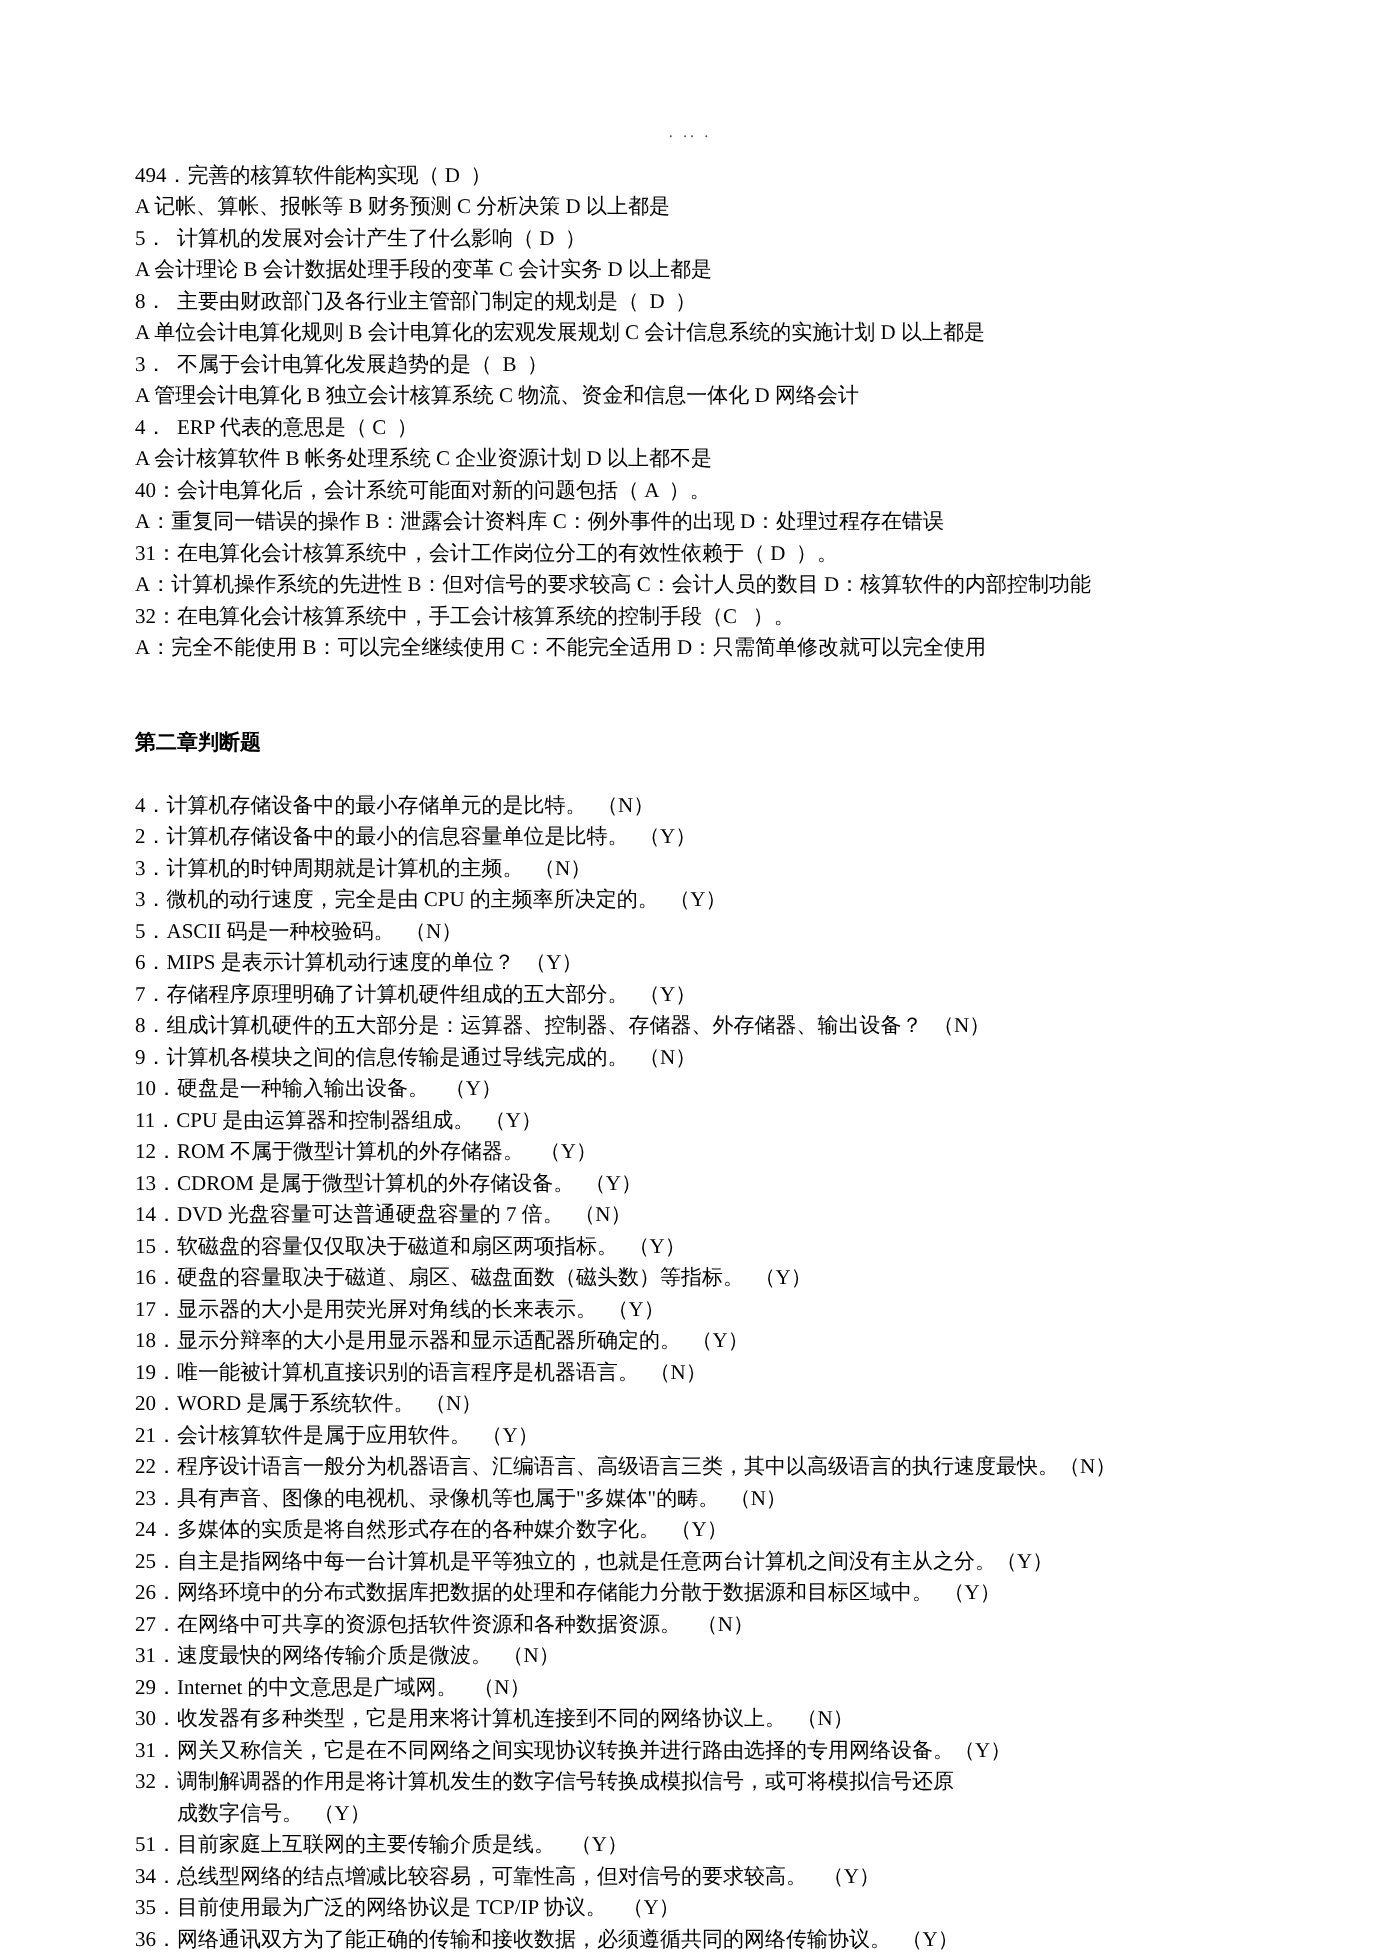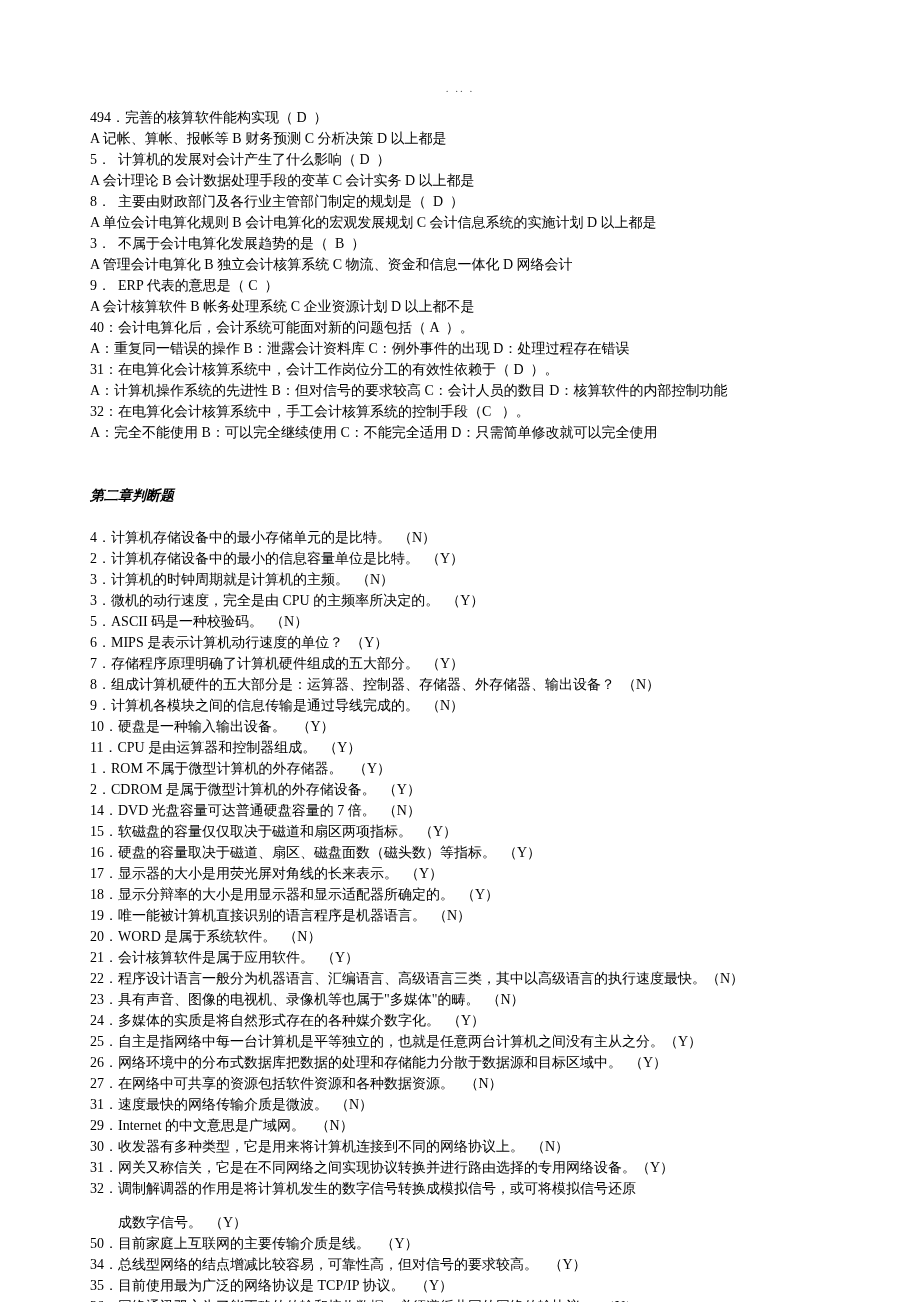--- a/index.html
+++ b/index.html
@@ -12,54 +12,52 @@
     padding: 80px 90px 40px 90px;
     width: 920px;
     box-sizing: border-box;
   }
   .line {
     margin: 0;
     white-space: pre-wrap;
   }
   .bold {
     font-weight: bold;
-    font-style: italic;
   }
   .spacer {
     height: 21px;
   }
   .bigspacer {
     height: 42px;
   }
   .top-dots {
     text-align: center;
     font-size: 11px;
     color: #555;
     margin-bottom: 10px;
     letter-spacing: 2px;
   }
   .indent {
     padding-left: 28px;
-    margin-top: 13px;
   }
 </style>
 </head>
 <body>
 
 <div class="top-dots">.                  ..              .</div>
 
 <p class="line">494．完善的核算软件能构实现（ D  ）</p>
 <p class="line">A 记帐、算帐、报帐等 B 财务预测 C 分析决策 D 以上都是</p>
 <p class="line">5．  计算机的发展对会计产生了什么影响（ D  ）</p>
 <p class="line">A 会计理论 B 会计数据处理手段的变革 C 会计实务 D 以上都是</p>
 <p class="line">8．  主要由财政部门及各行业主管部门制定的规划是（  D  ）</p>
 <p class="line">A 单位会计电算化规则 B 会计电算化的宏观发展规划 C 会计信息系统的实施计划 D 以上都是</p>
 <p class="line">3．  不属于会计电算化发展趋势的是（  B  ）</p>
 <p class="line">A 管理会计电算化 B 独立会计核算系统 C 物流、资金和信息一体化 D 网络会计</p>
-<p class="line">9．  ERP 代表的意思是（ C  ）</p>
+<p class="line">4．  ERP 代表的意思是（ C  ）</p>
 <p class="line">A 会计核算软件 B 帐务处理系统 C 企业资源计划 D 以上都不是</p>
 <p class="line">40：会计电算化后，会计系统可能面对新的问题包括（ A  ）。</p>
 <p class="line">A：重复同一错误的操作 B：泄露会计资料库 C：例外事件的出现 D：处理过程存在错误</p>
 <p class="line">31：在电算化会计核算系统中，会计工作岗位分工的有效性依赖于（ D  ）。</p>
 <p class="line">A：计算机操作系统的先进性 B：但对信号的要求较高 C：会计人员的数目 D：核算软件的内部控制功能</p>
 <p class="line">32：在电算化会计核算系统中，手工会计核算系统的控制手段（C   ）。</p>
 <p class="line">A：完全不能使用 B：可以完全继续使用 C：不能完全适用 D：只需简单修改就可以完全使用</p>
 
 <div class="bigspacer"></div>
 
@@ -71,38 +69,38 @@
 <p class="line">2．计算机存储设备中的最小的信息容量单位是比特。  （Y）</p>
 <p class="line">3．计算机的时钟周期就是计算机的主频。  （N）</p>
 <p class="line">3．微机的动行速度，完全是由 CPU 的主频率所决定的。  （Y）</p>
 <p class="line">5．ASCII 码是一种校验码。  （N）</p>
 <p class="line">6．MIPS 是表示计算机动行速度的单位？  （Y）</p>
 <p class="line">7．存储程序原理明确了计算机硬件组成的五大部分。  （Y）</p>
 <p class="line">8．组成计算机硬件的五大部分是：运算器、控制器、存储器、外存储器、输出设备？  （N）</p>
 <p class="line">9．计算机各模块之间的信息传输是通过导线完成的。  （N）</p>
 <p class="line">10．硬盘是一种输入输出设备。   （Y）</p>
 <p class="line">11．CPU 是由运算器和控制器组成。  （Y）</p>
-<p class="line">1．ROM 不属于微型计算机的外存储器。   （Y）</p>
-<p class="line">2．CDROM 是属于微型计算机的外存储设备。  （Y）</p>
+<p class="line">12．ROM 不属于微型计算机的外存储器。   （Y）</p>
+<p class="line">13．CDROM 是属于微型计算机的外存储设备。  （Y）</p>
 <p class="line">14．DVD 光盘容量可达普通硬盘容量的 7 倍。  （N）</p>
 <p class="line">15．软磁盘的容量仅仅取决于磁道和扇区两项指标。  （Y）</p>
 <p class="line">16．硬盘的容量取决于磁道、扇区、磁盘面数（磁头数）等指标。  （Y）</p>
 <p class="line">17．显示器的大小是用荧光屏对角线的长来表示。  （Y）</p>
 <p class="line">18．显示分辩率的大小是用显示器和显示适配器所确定的。  （Y）</p>
 <p class="line">19．唯一能被计算机直接识别的语言程序是机器语言。  （N）</p>
 <p class="line">20．WORD 是属于系统软件。  （N）</p>
 <p class="line">21．会计核算软件是属于应用软件。  （Y）</p>
 <p class="line">22．程序设计语言一般分为机器语言、汇编语言、高级语言三类，其中以高级语言的执行速度最快。（N）</p>
 <p class="line">23．具有声音、图像的电视机、录像机等也属于"多媒体"的畴。  （N）</p>
 <p class="line">24．多媒体的实质是将自然形式存在的各种媒介数字化。  （Y）</p>
 <p class="line">25．自主是指网络中每一台计算机是平等独立的，也就是任意两台计算机之间没有主从之分。（Y）</p>
 <p class="line">26．网络环境中的分布式数据库把数据的处理和存储能力分散于数据源和目标区域中。  （Y）</p>
 <p class="line">27．在网络中可共享的资源包括软件资源和各种数据资源。   （N）</p>
 <p class="line">31．速度最快的网络传输介质是微波。  （N）</p>
 <p class="line">29．Internet 的中文意思是广域网。   （N）</p>
 <p class="line">30．收发器有多种类型，它是用来将计算机连接到不同的网络协议上。  （N）</p>
 <p class="line">31．网关又称信关，它是在不同网络之间实现协议转换并进行路由选择的专用网络设备。（Y）</p>
 <p class="line">32．调制解调器的作用是将计算机发生的数字信号转换成模拟信号，或可将模拟信号还原</p>
 <p class="line indent">成数字信号。  （Y）</p>
-<p class="line">50．目前家庭上互联网的主要传输介质是线。   （Y）</p>
+<p class="line">51．目前家庭上互联网的主要传输介质是线。   （Y）</p>
 <p class="line">34．总线型网络的结点增减比较容易，可靠性高，但对信号的要求较高。   （Y）</p>
 <p class="line">35．目前使用最为广泛的网络协议是 TCP/IP 协议。   （Y）</p>
 <p class="line">36．网络通讯双方为了能正确的传输和接收数据，必须遵循共同的网络传输协议。  （Y）</p>
 
 </body></html>

